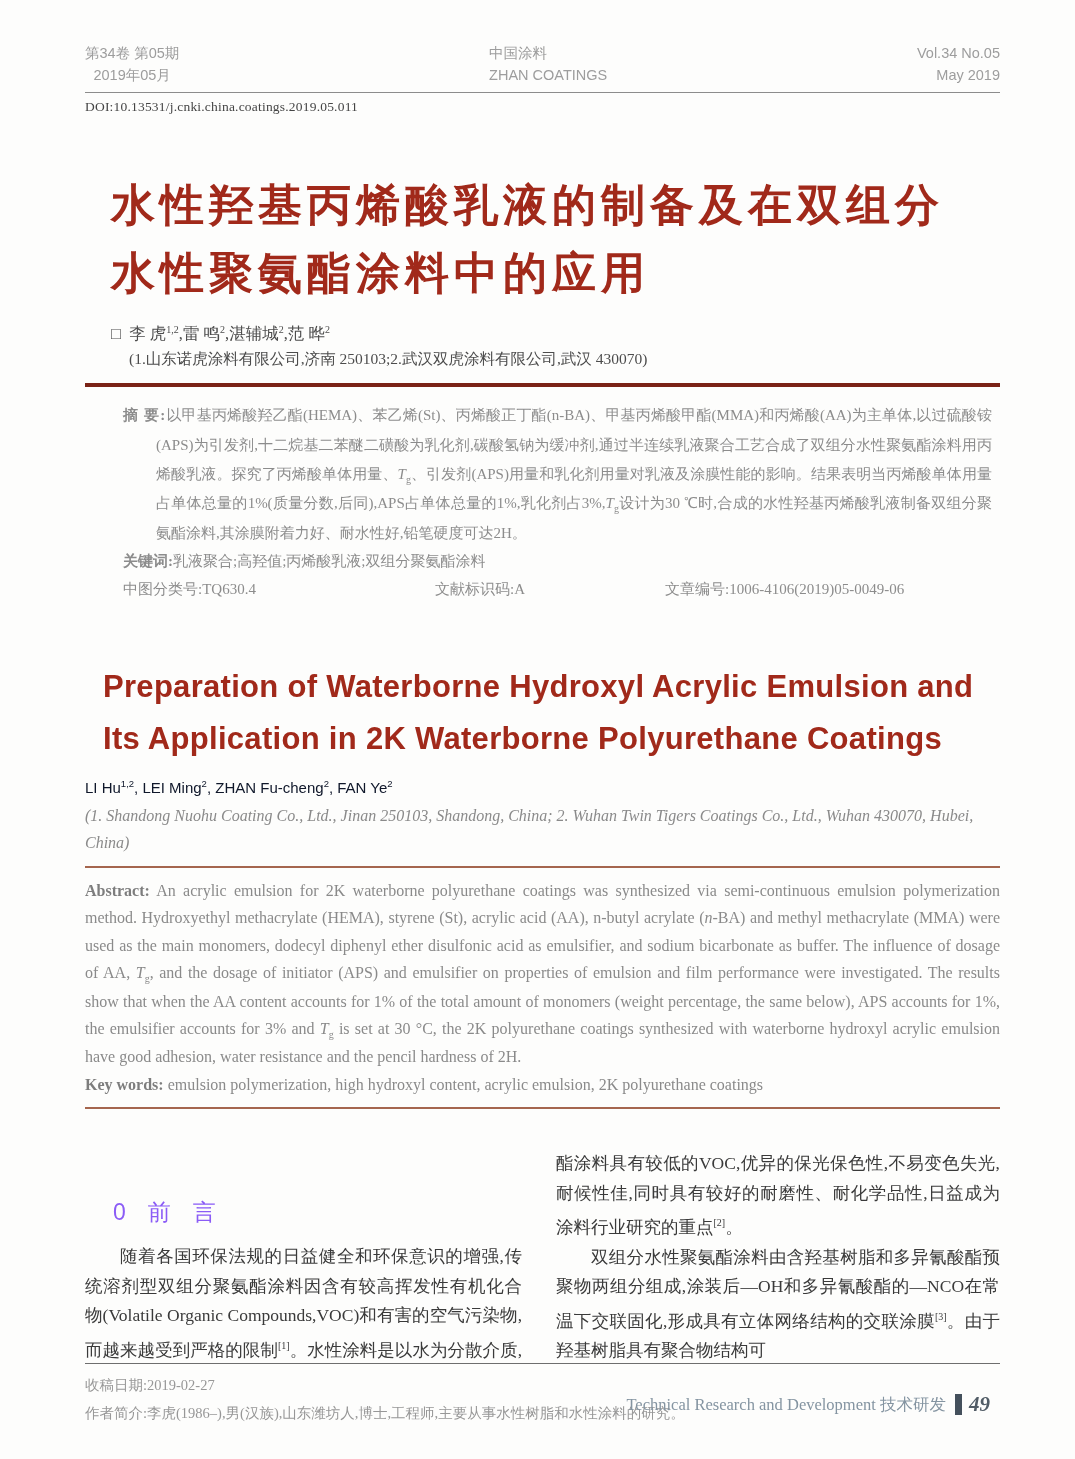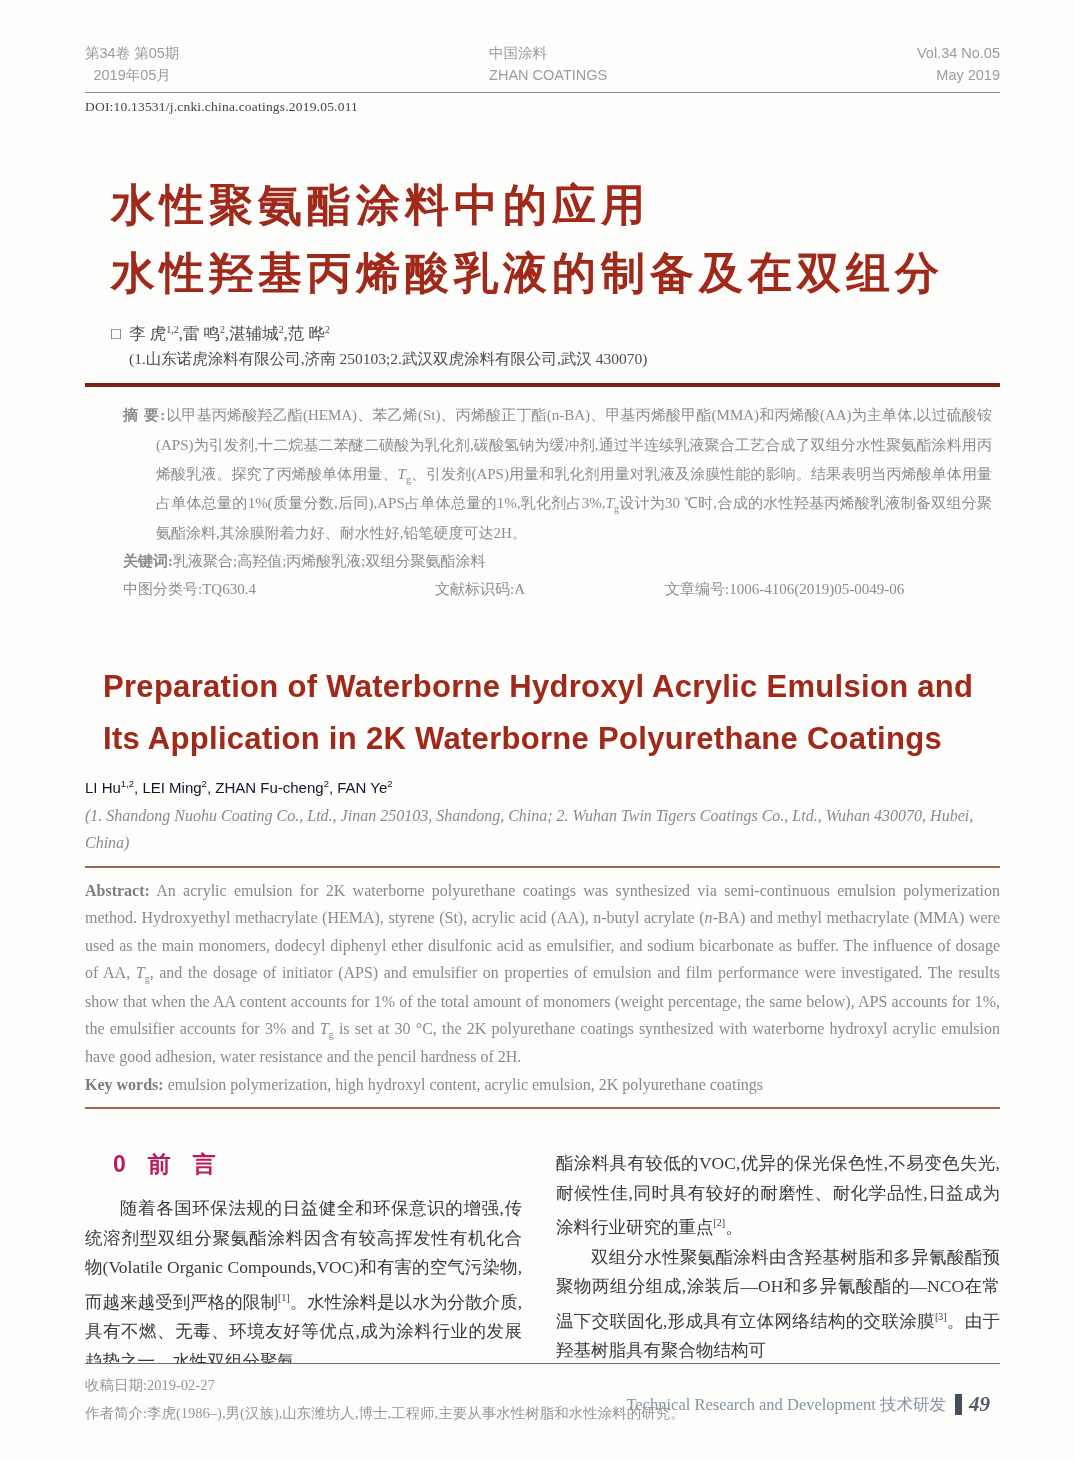--- a/index.html
+++ b/index.html
@@ -52,22 +52,22 @@
   .authors-en sup { font-size:9.5px; }
   .affil-en { margin-top:6px; font-style:italic; font-size:16px; line-height:1.7; color:#8a8a8a; }
   .rule-thin { height:2px; background:#a5664e; border:none; margin-top:9px; }
   .abs-en { margin-top:9px; font-size:16px; line-height:1.72; color:#8a8a8a; text-align:justify; }
   .abs-en .lbl { font-weight:bold; color:#7d7d7d; }
   .kw-en { font-size:16px; line-height:1.72; color:#8a8a8a; }
   .kw-en .lbl { font-weight:bold; color:#7d7d7d; }
   
   .body-cols { margin-top:40px; display:flex; gap:34px; height:214px; overflow:hidden; }
   .colL { width:437px; } .colR { flex:1; }
-  .sec-head { color:#be185d; font-family:"Liberation Sans", sans-serif; font-weight:bold;
-              font-size:23px; margin-bottom:14px; padding-left:28px; }
+  .sec-head { color:#8b5cf6; font-family:"Liberation Sans", sans-serif; font-weight:normal;
+              font-size:23px; margin-bottom:14px; padding-left:28px;margin-top:48px; }
   .sec-head .gap { display:inline-block; width:22px; }
   .body-p { font-size:17.5px; line-height:29.5px; text-align:justify; color:#3a3a3a; }
   .indent { text-indent:2em; }
   .body-p sup.ref { color:#3a3a3a; }
   
   .footnote { margin-top:0; border-top:1.2px solid #6e6e6e; padding-top:8px;
               font-size:14.5px; line-height:1.9; color:#979797; }
   
   .pfooter { position:absolute; right:85px; bottom:42px; display:flex; align-items:center;
              color:#8494a1; font-size:16.5px; }
@@ -90,22 +90,22 @@
     </div>
     <div class="col right">
       <div>Vol.34 No.05</div>
       <div>May 2019</div>
     </div>
   </div>
   <hr class="jheader-rule">
   <div class="doi-line">DOI:10.13531/j.cnki.china.coatings.2019.05.011</div>
 
   <div class="title-cn">
+    <div>水性羟基丙烯酸乳液的制备及在双组分</div>
     <div>水性聚氨酯涂料中的应用</div>
-    <div>水性羟基丙烯酸乳液的制备及在双组分</div>
   </div>
 
   <div class="authors-cn"><span>□</span>&nbsp; <span>李 虎</span><sup>1,2</sup><span>,雷 鸣</span><sup>2</sup><span>,湛辅城</span><sup>2</sup><span>,范 晔</span><sup>2</sup></div>
   <div class="affil-cn">(1.山东诺虎涂料有限公司,济南 250103;2.武汉双虎涂料有限公司,武汉 430070)</div>
 
   <hr class="rule-thick">
 
   <div class="abs-cn">
     <p class="hang"><span class="lbl">摘 要:</span><span>以甲基丙烯酸羟乙酯(HEMA)、苯乙烯(St)、丙烯酸正丁酯(n-BA)、甲基丙烯酸甲酯(MMA)和丙烯酸(AA)为主单体,以过硫酸铵(APS)为引发剂,十二烷基二苯醚二磺酸为乳化剂,碳酸氢钠为缓冲剂,通过半连续乳液聚合工艺合成了双组分水性聚氨酯涂料用丙烯酸乳液。探究了丙烯酸单体用量、</span><i>T</i><sub>g</sub><span>、引发剂(APS)用量和乳化剂用量对乳液及涂膜性能的影响。结果表明当丙烯酸单体用量占单体总量的1%(质量分数,后同),APS占单体总量的1%,乳化剂占3%,</span><i>T</i><sub>g</sub><span>设计为30 ℃时,合成的水性羟基丙烯酸乳液制备双组分聚氨酯涂料,其涂膜附着力好、耐水性好,铅笔硬度可达2H。</span></p>
   </div>

